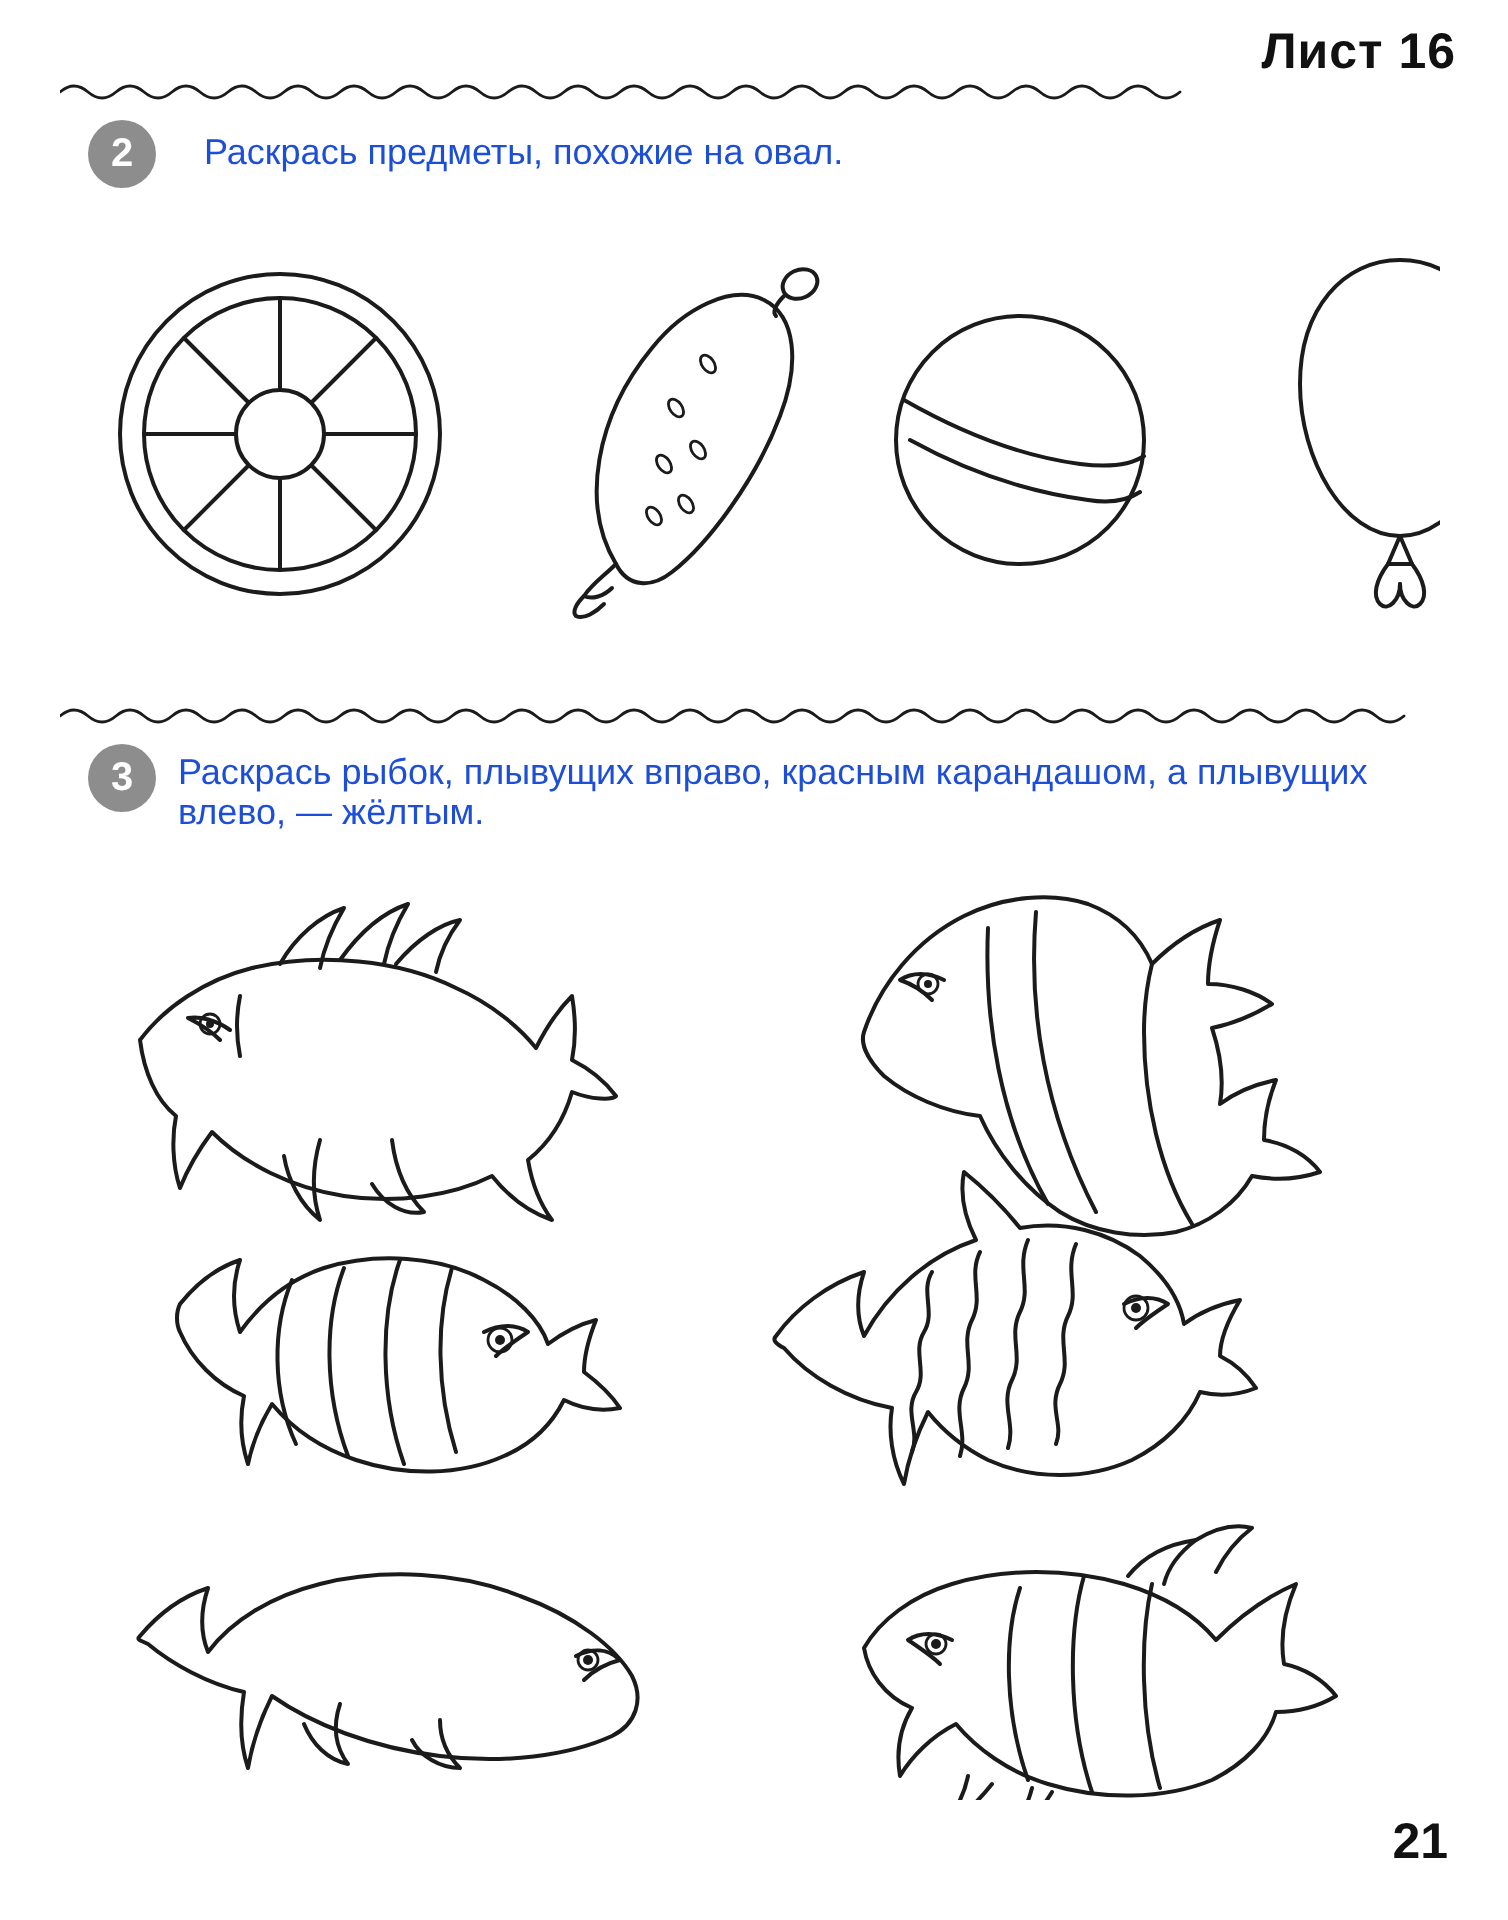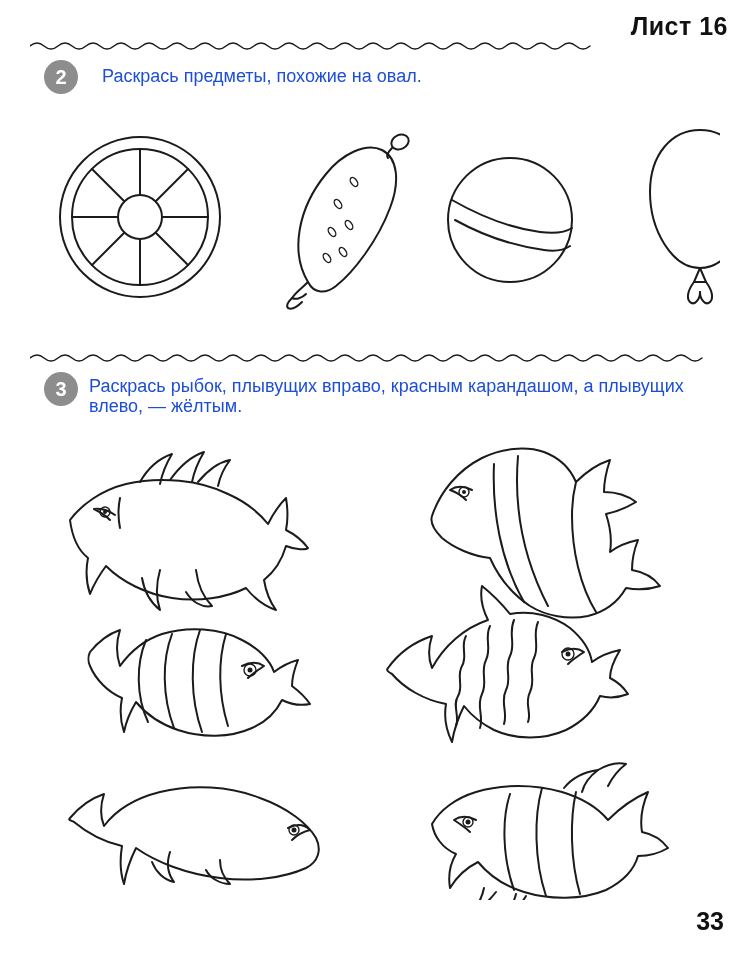--- a/index.html
+++ b/index.html
@@ -268,14 +268,14 @@
         <path class="ink" d="M556,372 C550,398 550,440 560,474"></path>
         <path class="ink" d="M544,368 C552,358 564,352 578,350 C570,356 564,364 562,372"></path>
         <path class="ink" d="M578,350 C588,344 598,342 606,344 C598,350 592,358 588,366"></path>
         <path class="ink" d="M476,472 C468,482 460,490 450,494 C458,486 462,478 464,468"></path>
         <path class="ink" d="M506,476 C500,486 492,494 484,498 C490,490 494,482 496,474"></path>
       </g>
     </svg>
   </div>
 
 
-  <div class="page-number">33</div>
+  <div class="page-number">21</div>
 </div>
 
 </body></html>

